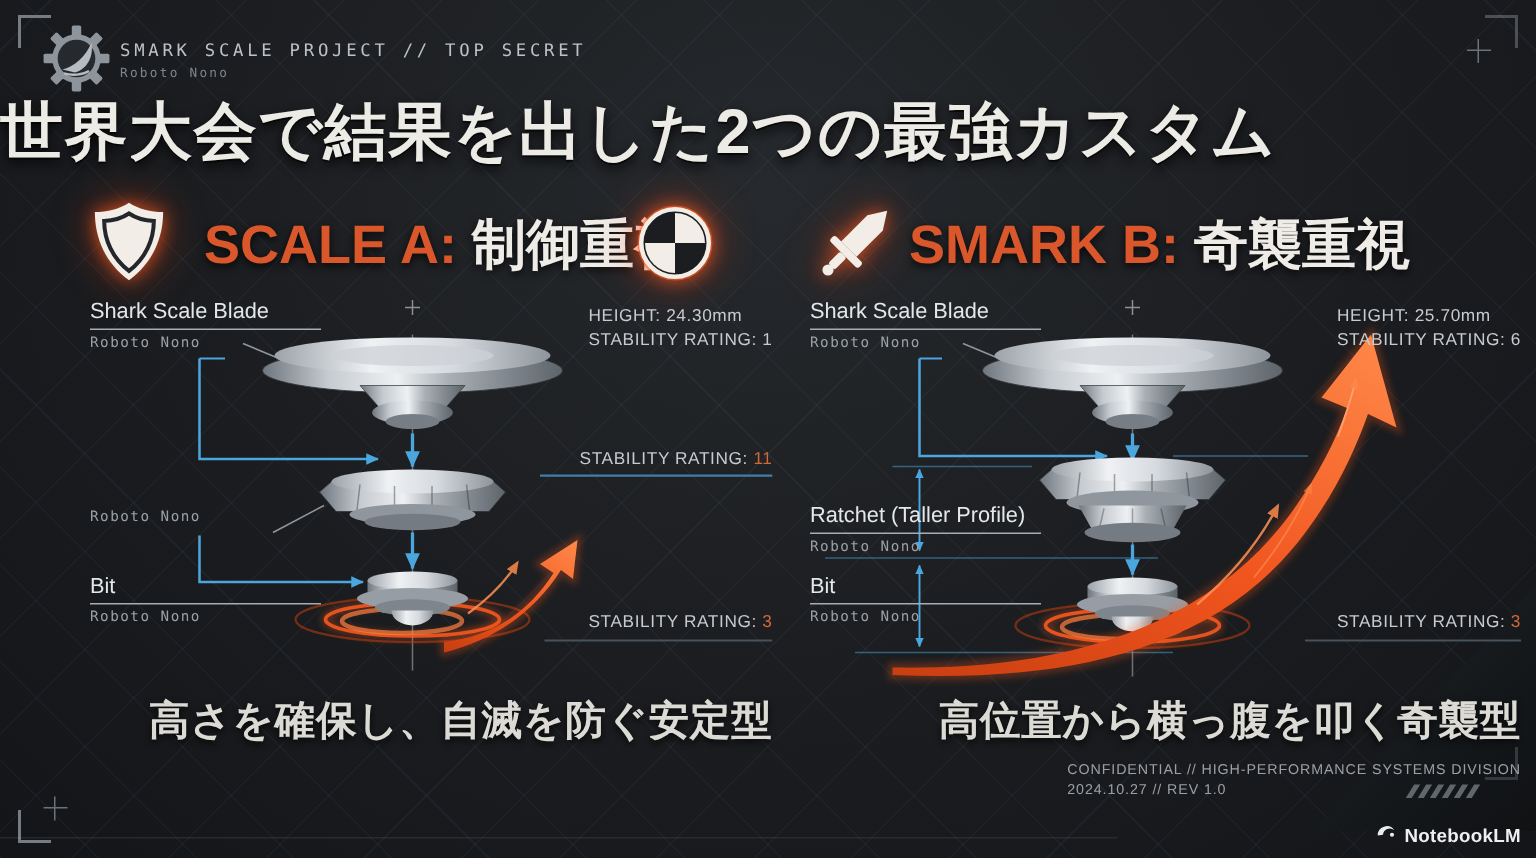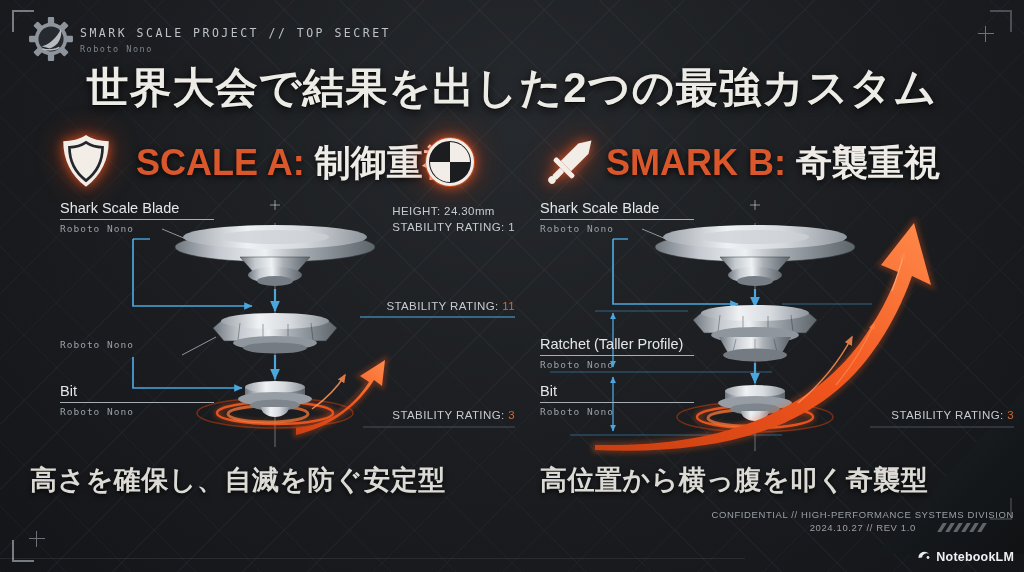--- a/index.html
+++ b/index.html
@@ -15,43 +15,43 @@
   .c-tr{right:12px;top:10px;border-right-width:2px;border-top-width:2px;opacity:.55}
   .c-br{right:12px;bottom:52px;border-right-width:2px;border-bottom-width:2px;opacity:.35}
   .cross{position:absolute;width:16px;height:16px;z-index:6;opacity:.75}
   .cross::before,.cross::after{content:"";position:absolute;background:#8a9096}
   .cross::before{left:0;top:7px;width:16px;height:1px}
   .cross::after{left:7px;top:0;width:1px;height:16px}
   .logo{position:absolute;left:28px;top:16px;z-index:5}
   .hdr{position:absolute;left:80px;top:26px;z-index:5}
   .hdr-title{font-family:"DejaVu Sans Mono",monospace;font-size:11.5px;letter-spacing:2.5px;color:#bcc2c8;white-space:nowrap}
   .hdr-sub{font-family:"DejaVu Sans Mono",monospace;font-size:8.5px;letter-spacing:1.5px;color:#7d858c;margin-top:4px}
-  .main-title{position:absolute;left:0;top:60px;width:100%;text-align:center;z-index:5;
+  .main-title{position:absolute;left:0;top:60px;width:100%;z-index:5;
     font-size:42px;font-weight:bold;color:#edebe6;letter-spacing:1px;
     text-shadow:0 3px 8px rgba(0,0,0,.85), 0 1px 0 rgba(0,0,0,.6);white-space:nowrap}
   .panel{position:absolute;top:132px;height:410px;z-index:2}
   .p-a{left:30px;width:485px}
   .p-b{left:540px;width:474px}
   .type-icon{position:absolute;z-index:3;filter:drop-shadow(0 0 6px rgba(255,92,32,.75)) drop-shadow(0 0 14px rgba(255,70,20,.4))}
   .type-text{position:absolute;z-index:3;font-size:36px;font-weight:bold;color:#efece7;white-space:nowrap;
     text-shadow:0 2px 6px rgba(0,0,0,.8)}
   .type-text .accent{color:#d9572b}
   .diagram{position:absolute;left:0;top:63px;z-index:2}
   .part{position:absolute;z-index:4}
   .part-name{font-size:14.5px;color:#e4e7ea;border-bottom:1px solid #a6adb3;padding:0 6px 3px 0;min-width:148px;white-space:nowrap;width:fit-content}
   .part-maker{font-family:"DejaVu Sans Mono",monospace;font-size:9.5px;color:#99a1a8;letter-spacing:1px;margin-top:3px}
   .stat{position:absolute;right:0;z-index:4;font-size:11.5px;color:#c6cbd0;letter-spacing:.4px;line-height:16px;white-space:nowrap}
   .stat .val{color:#d0683a}
-  .caption{position:absolute;left:0;top:330px;width:100%;text-align:left;z-index:4;
+  .caption{position:absolute;left:0;top:330px;width:100%;text-align:right;z-index:4;
     font-size:27px;font-weight:bold;color:#dcdad4;letter-spacing:.5px;text-shadow:0 2px 5px rgba(0,0,0,.8);white-space:nowrap}
   .tri{position:absolute;left:876px;top:390px;width:148px;height:164px;z-index:1;
     background:linear-gradient(135deg,#202warning327 0%, #191c20 40%, #101214 100%);
     background:linear-gradient(135deg,#22262b 0%,#15181b 60%,#0f1113 100%);
     clip-path:polygon(100% 0, 100% 100%, 0 100%);opacity:.92}
-  .footer{position:absolute;right:10px;bottom:6px;text-align:center;z-index:7}
+  .footer{position:absolute;right:10px;bottom:6px;text-align:left;z-index:7}
   .foot-line{font-size:9.5px;color:#9aa0a5;letter-spacing:.6px;line-height:13px}
   .brand-row{display:flex;align-items:center;justify-content:flex-end;gap:5px;margin-top:14px}
   .brand-txt{font-size:12.5px;font-weight:bold;color:#edeff1;letter-spacing:.2px}
   .hazard{position:absolute;right:40px;bottom:40px;display:flex;gap:4px;z-index:7}
   .hazard i{width:4px;height:9px;background:#61666c;transform:skewX(-32deg)}
   .foot-rule{position:absolute;left:0;bottom:13px;width:745px;height:1px;background:rgba(255,255,255,.08);z-index:6}
 </style>
 </head>
 <body>
 
@@ -262,20 +262,27 @@
     </div>
     <div class="part" style="left:0;top:204px">
       <div class="part-name">Ratchet (Taller Profile)</div>
       <div class="part-maker">Roboto Nono</div>
     </div>
     <div class="part" style="left:0;top:251px">
       <div class="part-name">Bit</div>
       <div class="part-maker">Roboto Nono</div>
     </div>
 
+    <div class="stat" style="top:71px">
+      <div>HEIGHT: 25.70mm</div>
+      <div>
+        <span>STABILITY RATING:</span>
+        <span>6</span>
+      </div>
+    </div>
     <div class="stat" style="top:275px">
       <span>STABILITY RATING:</span>
       <span class="val">3</span>
     </div>
 
     <svg class="diagram" width="474" height="280" viewBox="0 0 474 280">
       <line x1="215" y1="28" x2="215" y2="256" stroke="rgba(255,255,255,.38)" stroke-width="1"></line>
       <path d="M210,10 L220,10 M215,5 L215,15" stroke="rgba(255,255,255,.5)" stroke-width="1"></path>
 
       <g stroke="#4aa6dd" fill="none">

